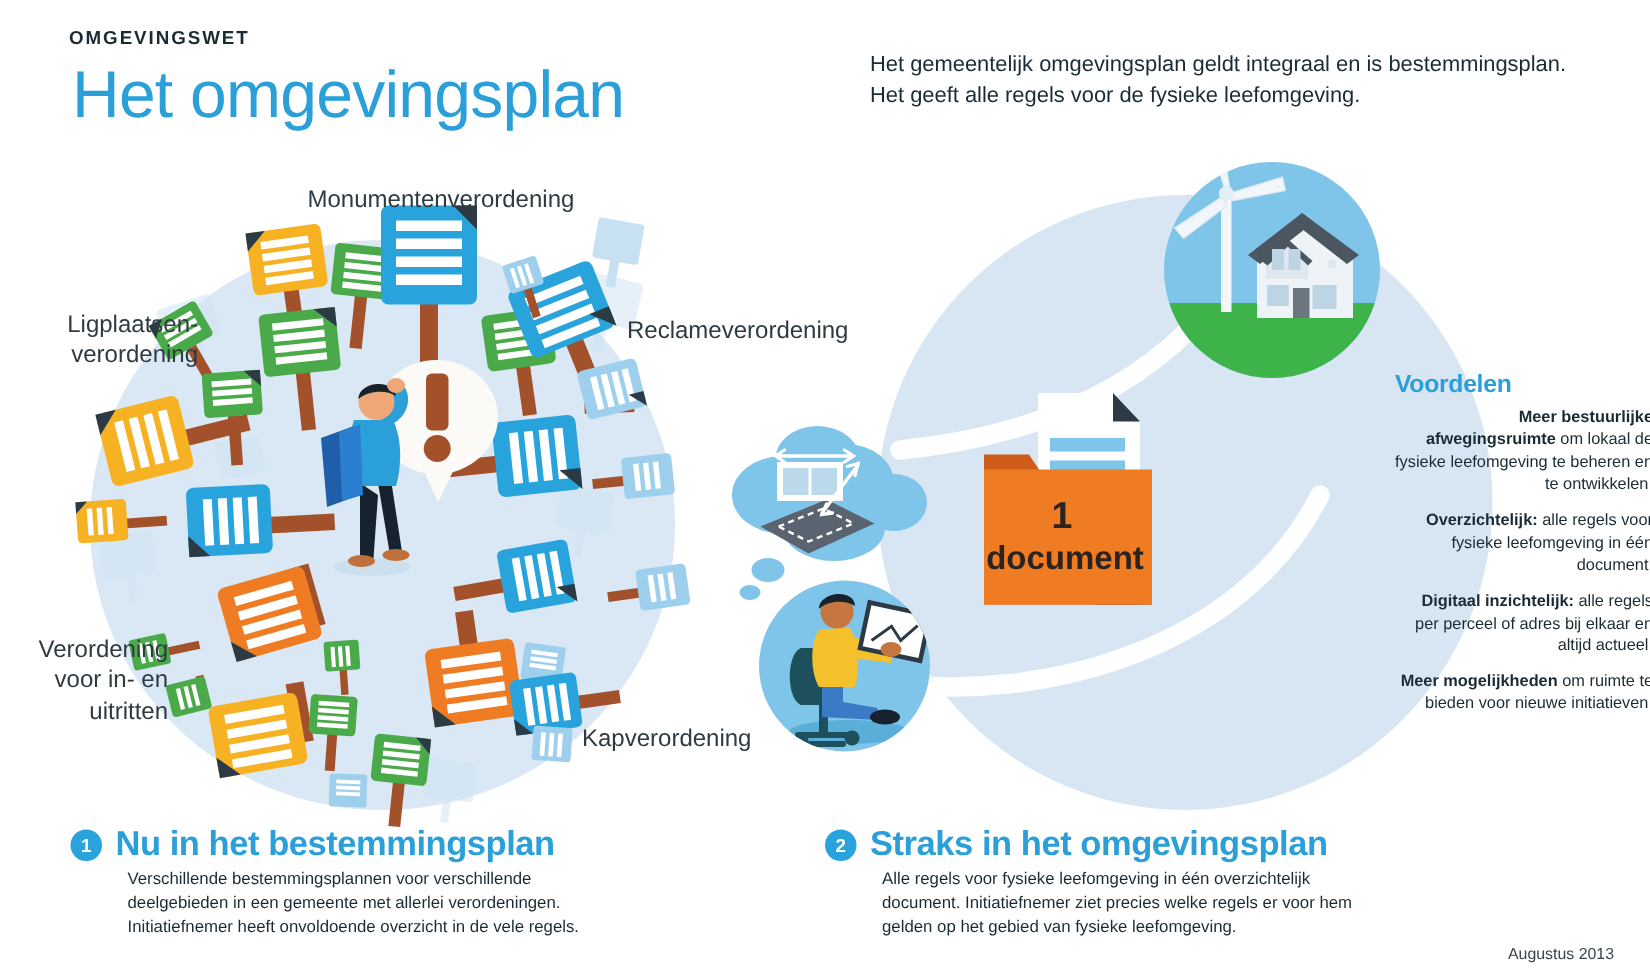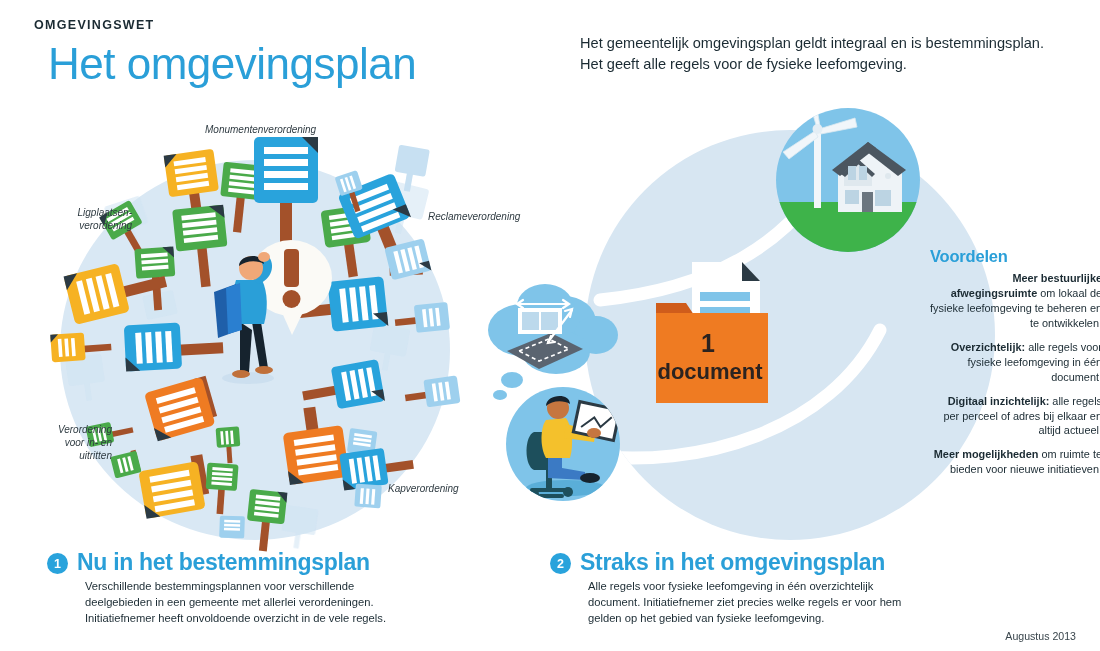--- a/index.html
+++ b/index.html
@@ -3,32 +3,32 @@
 <meta charset="utf-8">
 <title>Het omgevingsplan</title>
 <style>
   html,body{margin:0;padding:0;background:#ffffff;}
   body{width:1100px;height:651px;position:relative;overflow:hidden;
        font-family:"Liberation Sans","DejaVu Sans",sans-serif;color:#1b2b33;}
   .canvas{position:absolute;inset:0;width:1100px;height:651px;}
   .abs{position:absolute;}
 
   
-  #kicker{left:34px;top:18px;font-size:12.5px;letter-spacing:1.3px;font-weight:600;color:#1b2b33;}
+  #kicker{left:46px;top:18px;font-size:12.5px;letter-spacing:1.3px;font-weight:600;color:#1b2b33;}
   #main-title{left:48px;top:40px;font-size:44px;font-weight:400;color:#2a9fd8;letter-spacing:-0.5px;line-height:1.1;text-align:center;}
   #intro{left:580px;top:33px;width:480px;font-size:14.6px;line-height:1.42;color:#1b2b33;}
 
   
   #art{position:absolute;left:0;top:0;width:1100px;height:651px;}
 
   
-  .clabel{font-size:10px;color:#2f3b42;line-height:1.28;font-style:italic;}
+  .clabel{font-size:16px;color:#2f3b42;line-height:1.28;}
   #lbl-monument{left:205px;top:124px;}
   #lbl-ligplaatsen{left:32px;top:207px;text-align:right;width:100px;}
-  #lbl-reclame{left:428px;top:211px;text-align:center;}
+  #lbl-reclame{left:418px;top:211px;text-align:center;}
   #lbl-verordening{left:22px;top:424px;text-align:right;width:90px;}
   #lbl-kap{left:388px;top:483px;}
 
   
   #voordelen{left:906px;top:247px;width:172px;margin-left:24px;}
   #voordelen h3{margin:0 0 5px 0;font-size:16.5px;font-weight:700;color:#2a9fd8;letter-spacing:-0.2px;}
   #voordelen .v-item{font-size:10.9px;line-height:1.37;color:#1b2b33;margin-bottom:9px;text-align:right;}
   #voordelen .v-item b{font-weight:700;}
 
   

